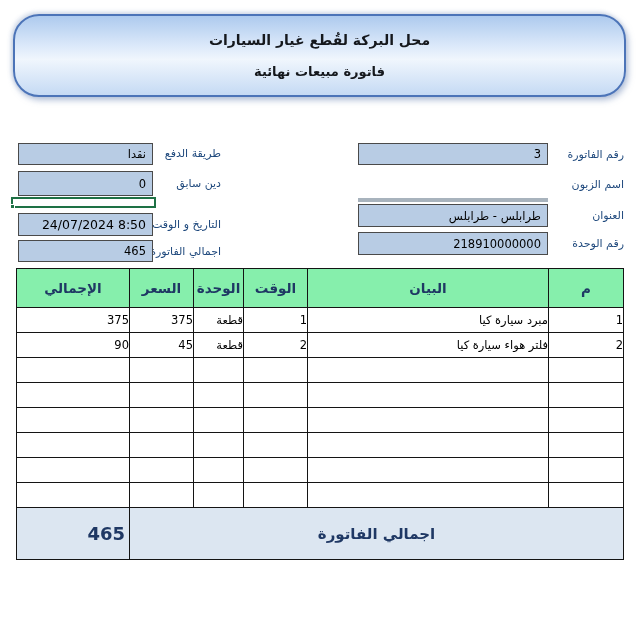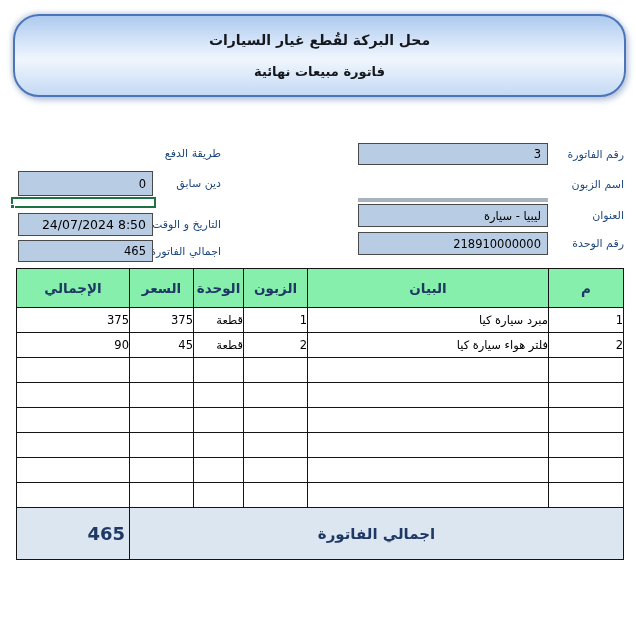--- a/index.html
+++ b/index.html
@@ -60,29 +60,32 @@
   <div class="fbox" style="left:358px; top:143px; width:190px; height:22px;">
     <span>3</span>
   </div>
 
   <div class="flabel" style="left:550px; top:177px; width:74px;">اسم الزبون</div>
 
   <div class="sep-bar" style="left:358px; top:198px; width:190px; height:4px;"></div>
 
   <div class="flabel" style="left:550px; top:208px; width:74px;">العنوان</div>
   <div class="fbox" style="left:358px; top:204px; width:190px; height:23px;">
-    <span>ليبيا - سيارة</span>
+    <span>طرابلس - طرابلس</span>
   </div>
 
   <div class="flabel" style="left:550px; top:236px; width:74px;">رقم الوحدة</div>
   <div class="fbox" style="left:358px; top:232px; width:190px; height:23px;">
     <span class="ltr">218910000000</span>
   </div>
 
   <div class="flabel" style="left:157px; top:146px; width:64px;">طريقة الدفع</div>
+  <div class="fbox" style="left:18px; top:143px; width:135px; height:22px;">
+    <span>نقدا</span>
+  </div>
 
   <div class="flabel" style="left:157px; top:176px; width:64px;">دين سابق</div>
   <div class="fbox" style="left:18px; top:171px; width:135px; height:25px;">
     <span>0</span>
   </div>
 
   <div class="selcell" style="left:11px; top:197px; width:145px; height:11px;">
     <span class="handle"></span>
   </div>
 
@@ -102,21 +105,21 @@
         <col style="width:241px">
         <col style="width:64px">
       <col style="width:50px">
         <col style="width:64px">
         <col style="width:113px">
     </colgroup>
     <tbody>
         <tr class="rhead">
       <th>م</th>
       <th>البيان</th>
-      <th>الزبون</th>
+      <th>الوقت</th>
       <th>الوحدة</th>
       <th>السعر</th>
       <th>الإجمالي</th>
     </tr>
     <tr class="rdata">
       <td>1</td>
       <td>مبرد سيارة كيا</td>
       <td>1</td>
       <td>قطعة</td>
       <td>375</td>

